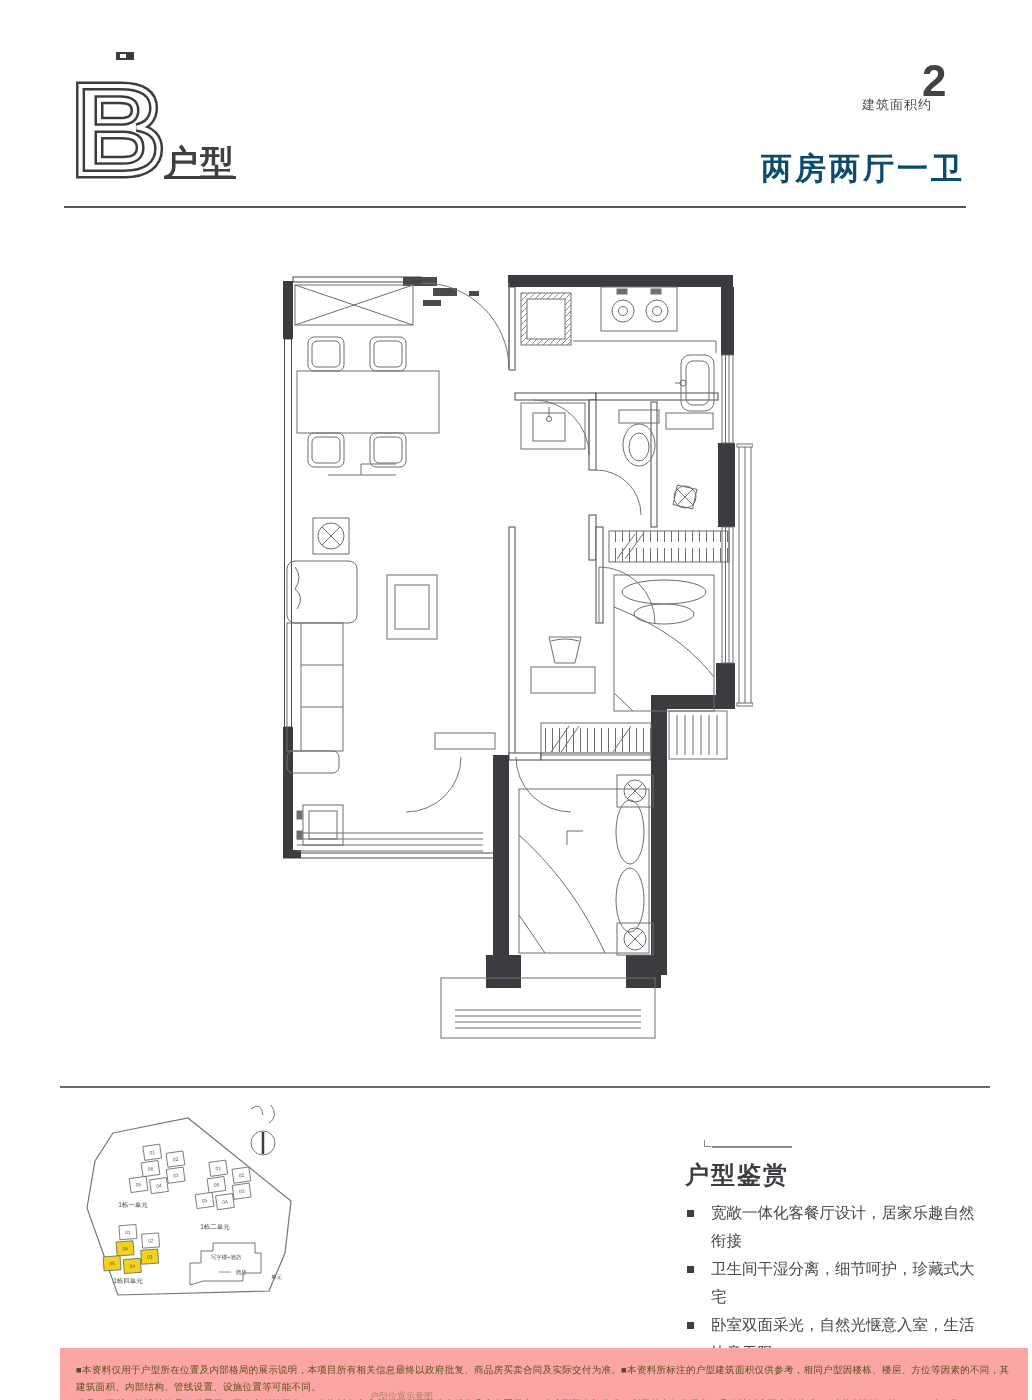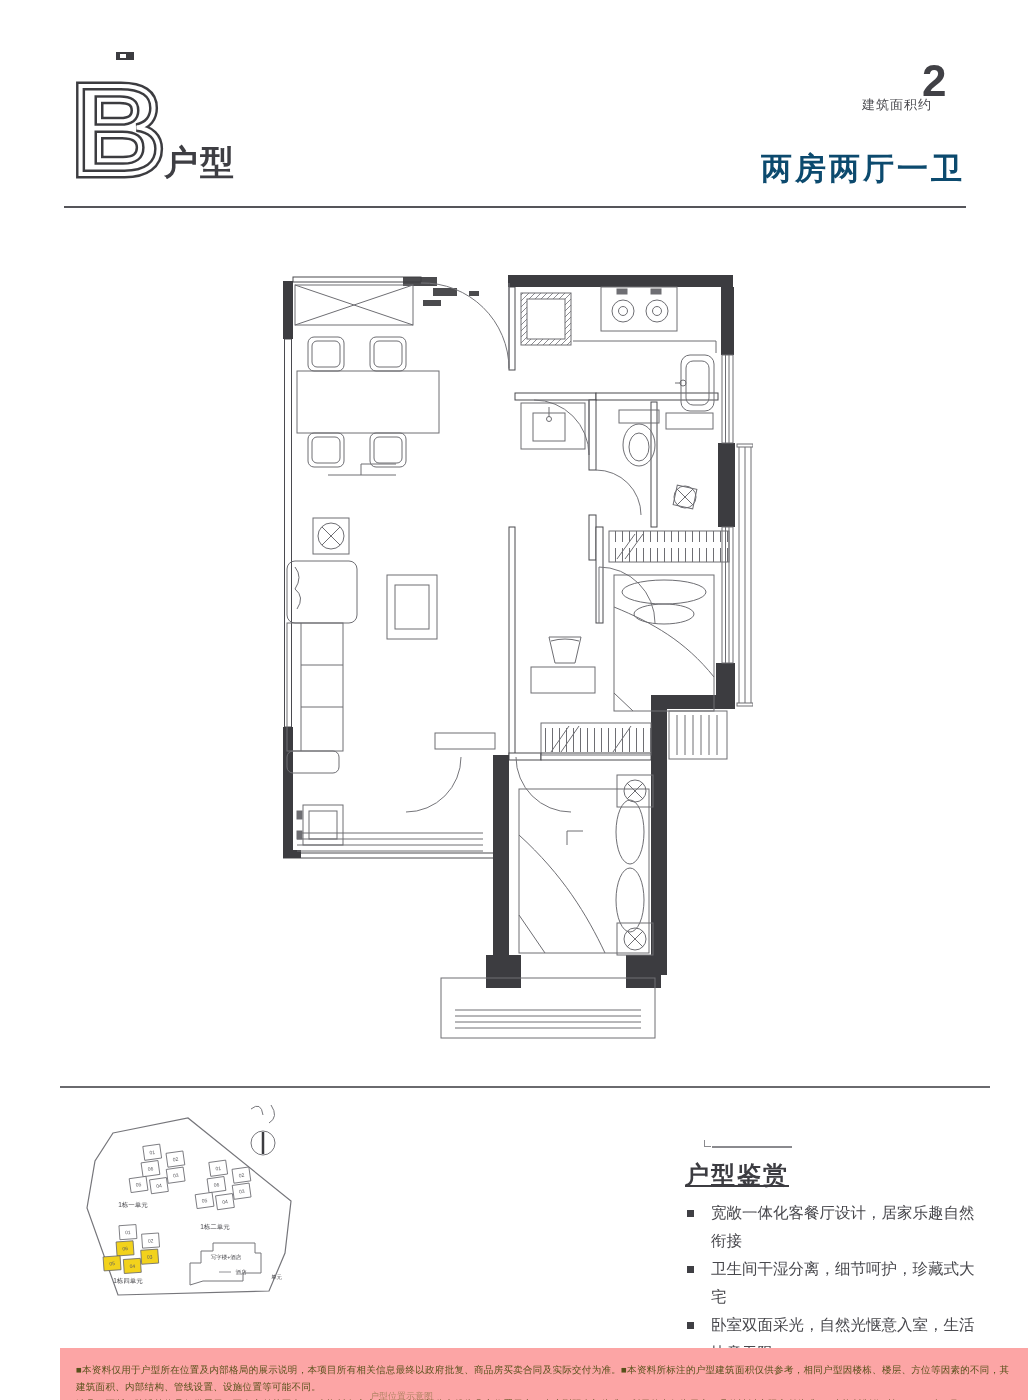--- a/index.html
+++ b/index.html
@@ -5,42 +5,42 @@
   html,body{margin:0;padding:0;}
   body{width:1032px;height:1400px;position:relative;background:#ffffff;
        font-family:"Liberation Sans","DejaVu Sans",sans-serif;color:#3f3f44;overflow:hidden;}
   .abs{position:absolute;}
   .hdr-rule{height:2px;background:#55555a;}
   .unit-type{font-size:34px;font-weight:bold;letter-spacing:2px;color:#3e3e43;}
   .area-num{font-size:100px;font-weight:600;letter-spacing:-6px;color:#414146;line-height:1;}
   .area-note{font-size:13px;letter-spacing:1px;color:#4a4a4f;margin-top:12px;}
   .area-sup{font-size:44px;font-weight:600;color:#414146;}
   .subtitle{font-size:31px;font-weight:bold;letter-spacing:3px;color:#0c4a6e;}
-  .app-title{font-size:24px;font-weight:bold;letter-spacing:2px;color:#3c3c41;text-decoration:underline;}
+  .app-title{font-size:24px;font-weight:bold;letter-spacing:2px;color:#3c3c41;}
   .app-list{list-style:none;margin:0;padding:0;}
   .app-list li{position:relative;padding-left:26px;font-size:15.5px;line-height:28px;color:#47474c;}
   .app-list li::before{content:"";position:absolute;left:2px;top:11px;width:7px;height:7px;background:#3f3f44;}
   .glitch-line{height:2px;background:#8a8a8e;}
   .disclaimer{background:#fca5a5;}
   .disclaimer p{margin:0;font-size:9.5px;line-height:17px;color:#57511a;letter-spacing:.3px;}
   .watermark{font-size:9px;color:#6b6428;opacity:.5;}
   svg text{font-family:"Liberation Sans","DejaVu Sans",sans-serif;}
 </style>
 </head>
 <body>
 
 <div class="abs" style="left:68px;top:52px;width:100px;height:140px;">
   <svg width="100" height="140" viewBox="0 0 100 140">
     <rect x="48" y="0" width="18" height="8" fill="#3c3c40"></rect>
     <rect x="52" y="2" width="6" height="4" fill="#ffffff"></rect>
     <text x="4" y="122" font-size="128" font-weight="bold" fill="#ffffff" stroke="#3c3c40" stroke-width="9">B</text>
     <text x="4" y="122" font-size="128" font-weight="bold" fill="none" stroke="#ffffff" stroke-width="4">B</text>
   </svg>
 </div>
-<div class="abs unit-type" style="left:164px;top:140px;">户型</div>
+<div class="abs unit-type" style="left:164px;top:140px;text-decoration:underline;">户型</div>
 
 <div class="abs" style="left:650px;top:60px;width:330px;height:130px;">
   <span class="abs area-note" style="left:212px;top:24px;">建筑面积约</span>
   <span class="abs area-sup" style="left:272px;top:-4px;">2</span>
 </div>
 <div class="abs subtitle" style="left:640px;top:148px;width:325px;text-align:right;">两房两厅一卫</div>
 
 <div class="abs hdr-rule" style="left:64px;top:206px;width:902px;"></div>
 
 <svg class="abs" style="left:283px;top:275px;" width="470" height="785" viewBox="0 0 470 785">

